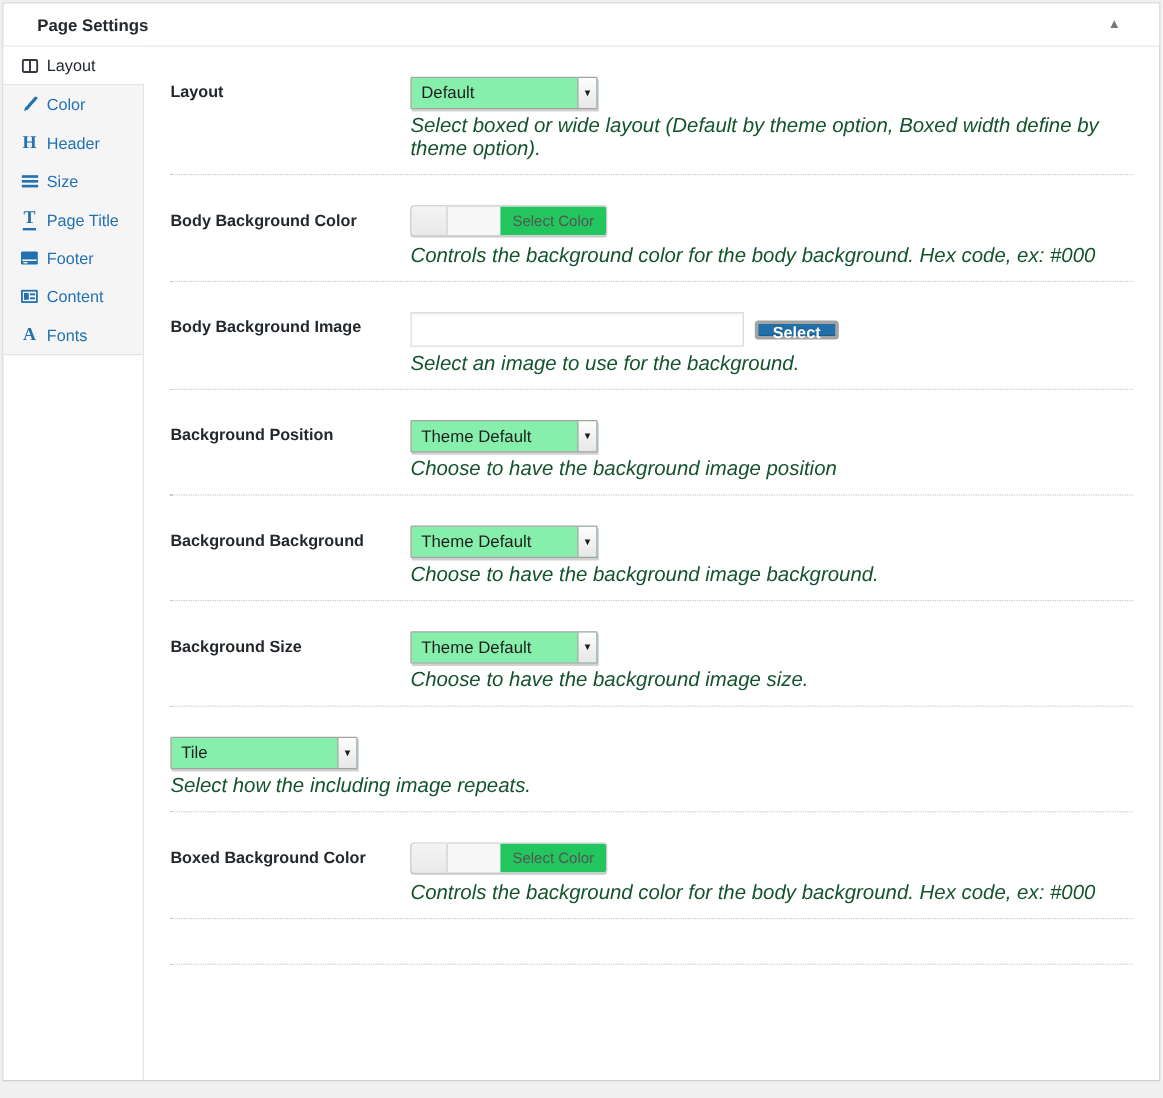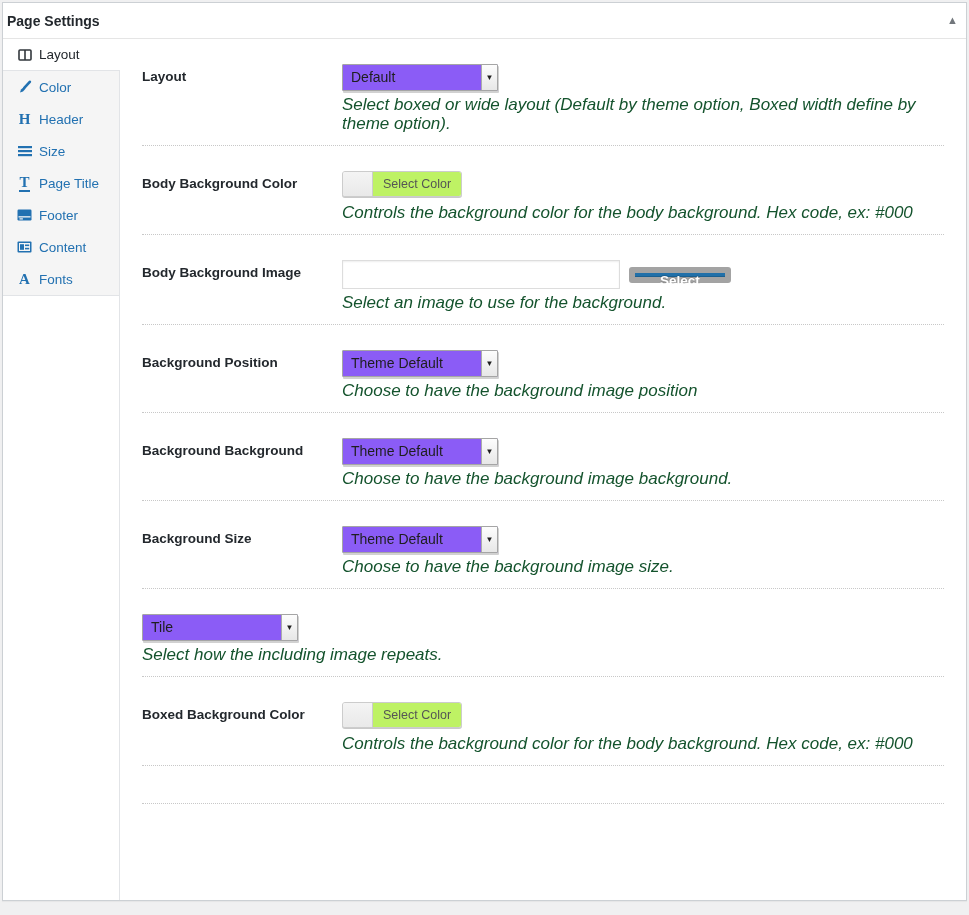--- a/index.html
+++ b/index.html
@@ -16,21 +16,21 @@
     border: 1px solid #ccd0d4;
     box-shadow: 0 1px 1px rgba(0,0,0,.04);
     min-height: 899px;
     display: flex;
     flex-direction: column;
   }
   .metabox-header {
     height: 36px;
     display: flex;
     align-items: center;
-    padding: 0 4px;
+    padding: 0 28px;
     border-bottom: 1px solid #e5e5e5;
     background: #fff;
   }
   .metabox-title {
     font-size: 14px;
     font-weight: bold;
     color: #23282d;
     flex: 1;
   }
   .collapse-btn {
@@ -108,21 +108,21 @@
     font-size: 17px;
     line-height: 19px;
     max-width: 608px;
   }
   
   .fake-select {
     display: inline-flex;
     align-items: stretch;
     width: 156px;
     height: 27px;
-    background: #8b5cf6;
+    background: #86efac;
     border: 1px solid #a5a5a5;
     border-radius: 1px;
     box-shadow: 1px 2px 0 rgba(0,0,0,.18);
     cursor: pointer;
     overflow: hidden;
   }
   .fake-select .value {
     flex: 1;
     font-size: 14px;
     line-height: 25px;
@@ -171,30 +171,31 @@
   .color-btn .swatch {
     width: 30px;
     background: linear-gradient(#f4f4f4, #e9e9e9);
     border-right: 1px solid #ccc;
   }
   .color-btn .color-btn-label {
     padding: 0 10px;
     font-size: 12.5px;
     line-height: 24px;
     color: #555;
-    background: #bef264;
+    background: #22c55e;
+    margin-left: 44px;
   }
   
   .media-wrap { display: flex; align-items: center; }
   .media-input { width: 278px; margin-right: 9px; }
   .btn-primary {
     height: 16px;
-    padding: 0 25px;
+    padding: 0 12px;
     background: #2170a9;
-    border: 6px solid #a3a3a3;
+    border: 3px solid #a3a3a3;
     border-radius: 3px;
     color: #fff;
     font-weight: bold;
     font-size: 13.5px;
     font-family: "Liberation Sans", sans-serif;
     cursor: pointer;
     box-shadow: inset 0 -1px 0 rgba(0,0,0,.15);
     text-shadow: 0 -1px 1px rgba(0,0,0,.2);
   }
   svg .fill-blue { fill: #2271b1; }

